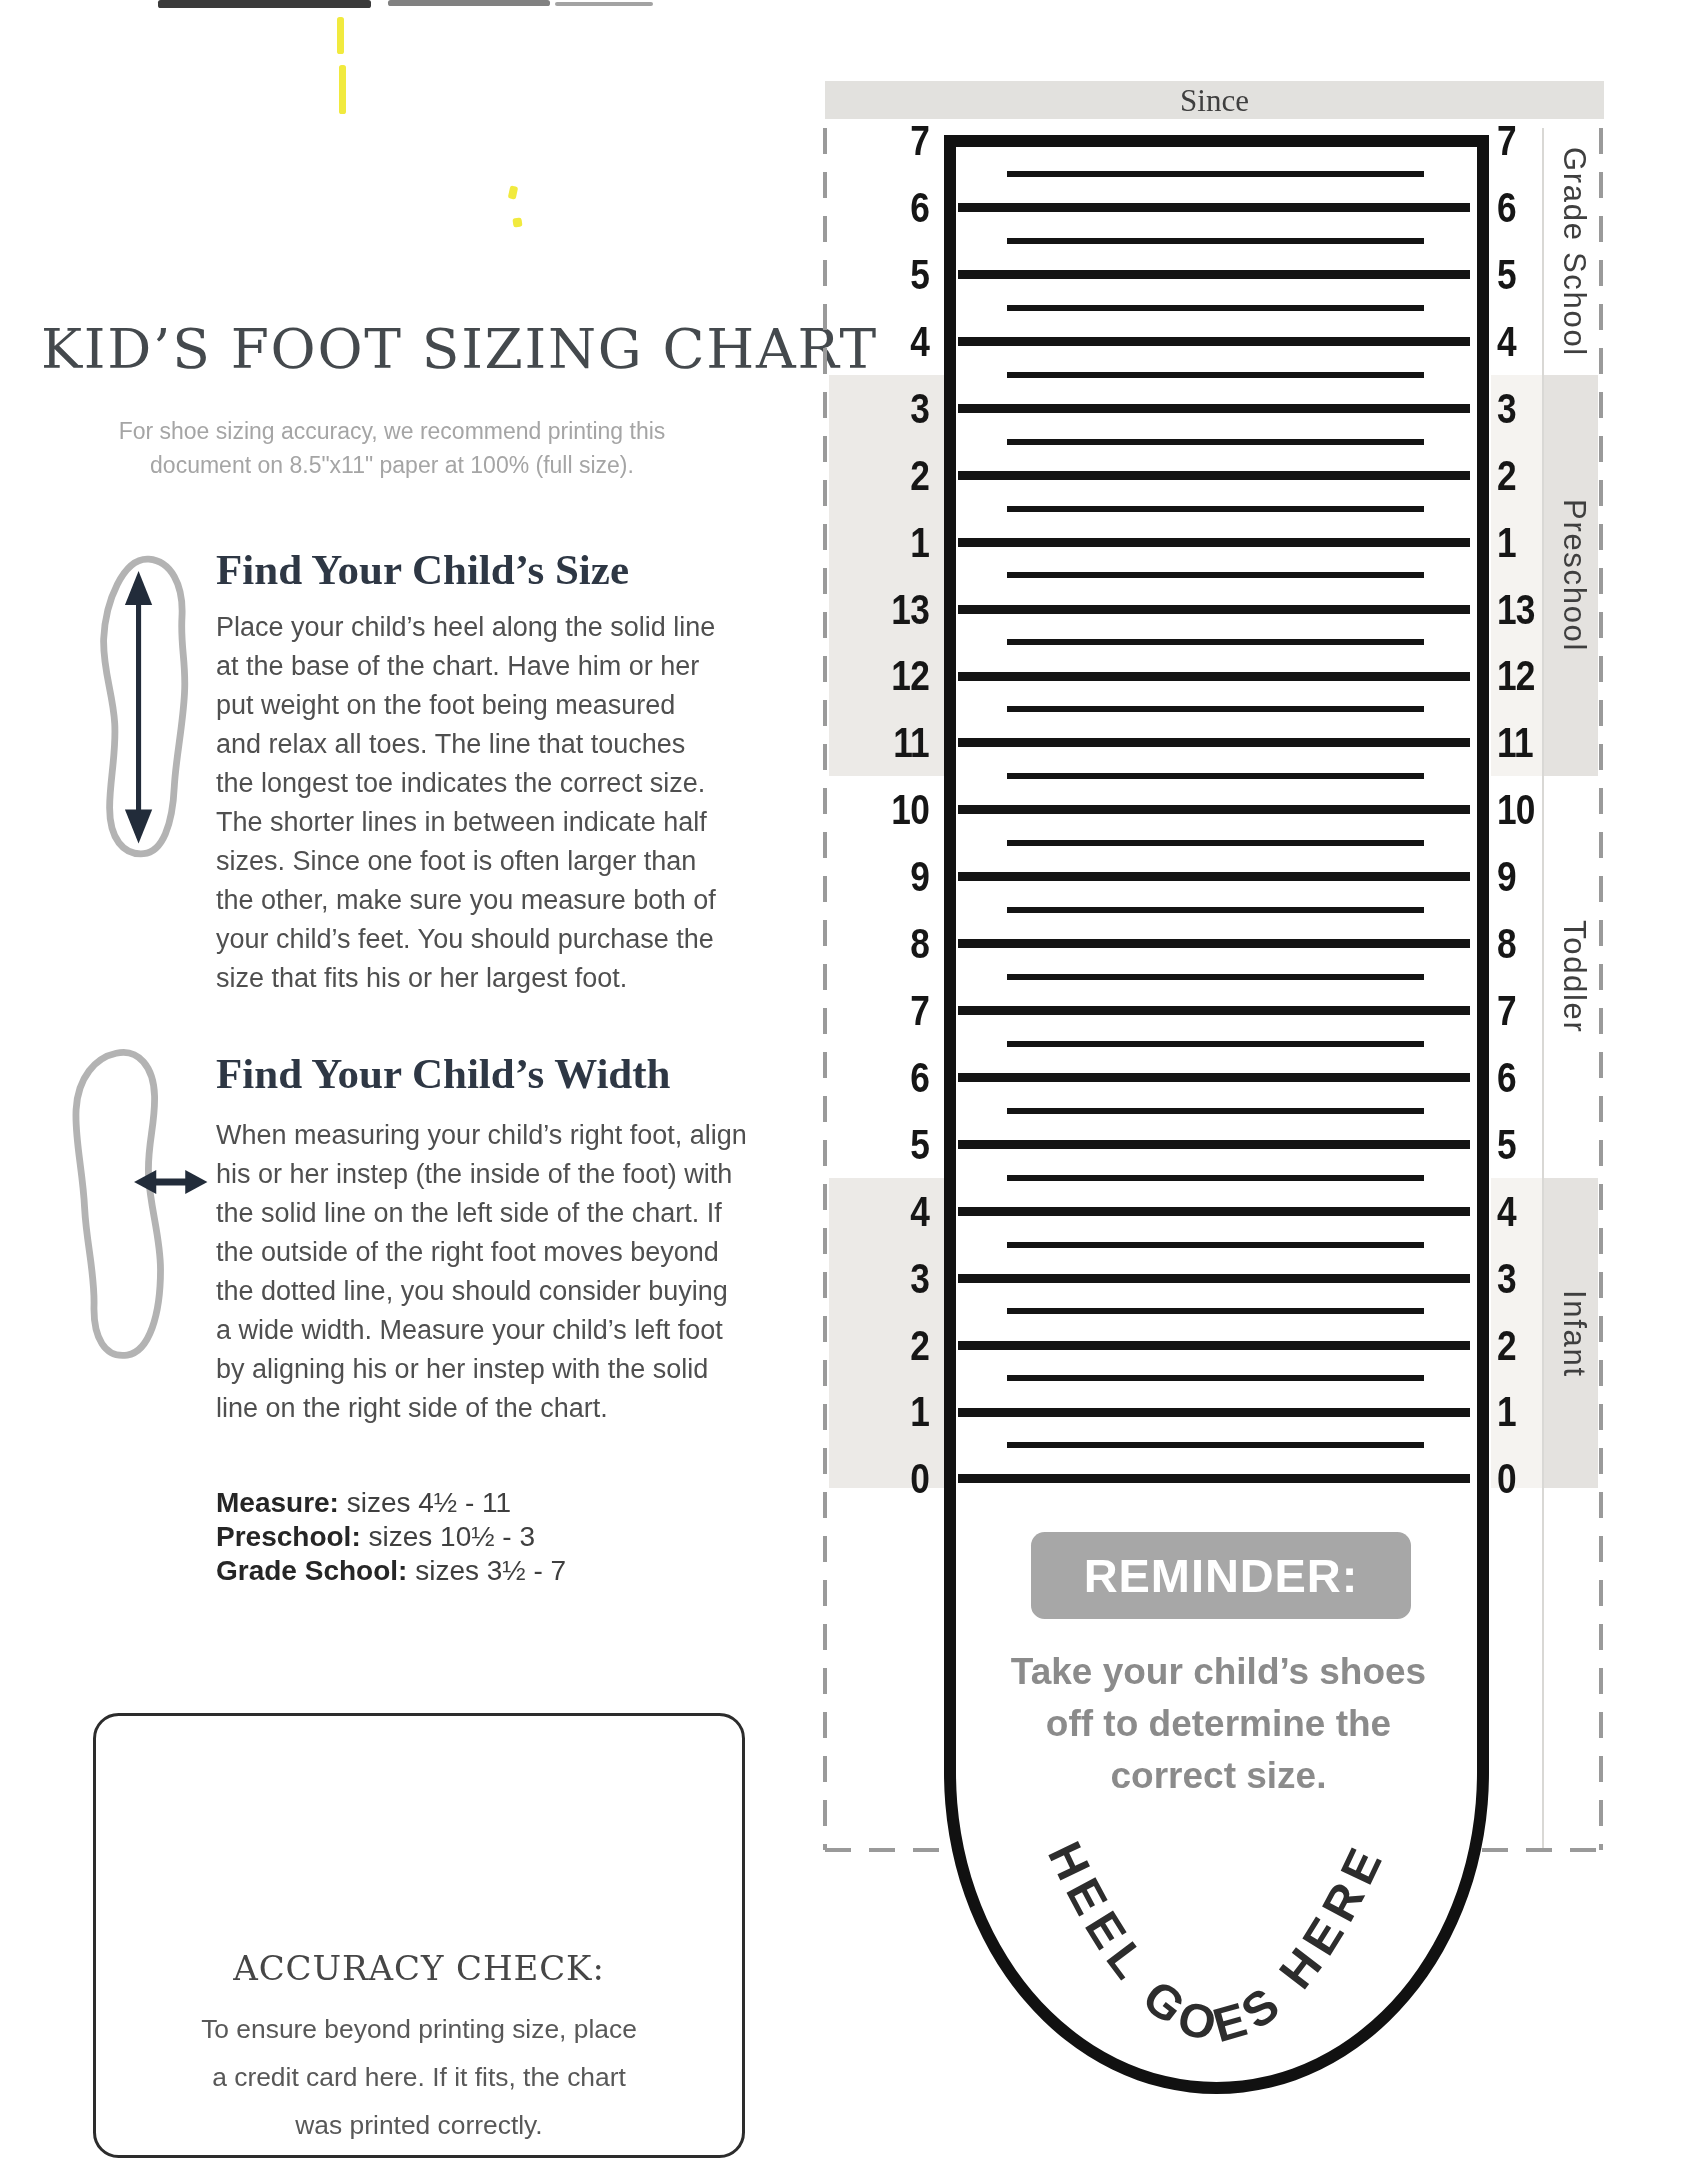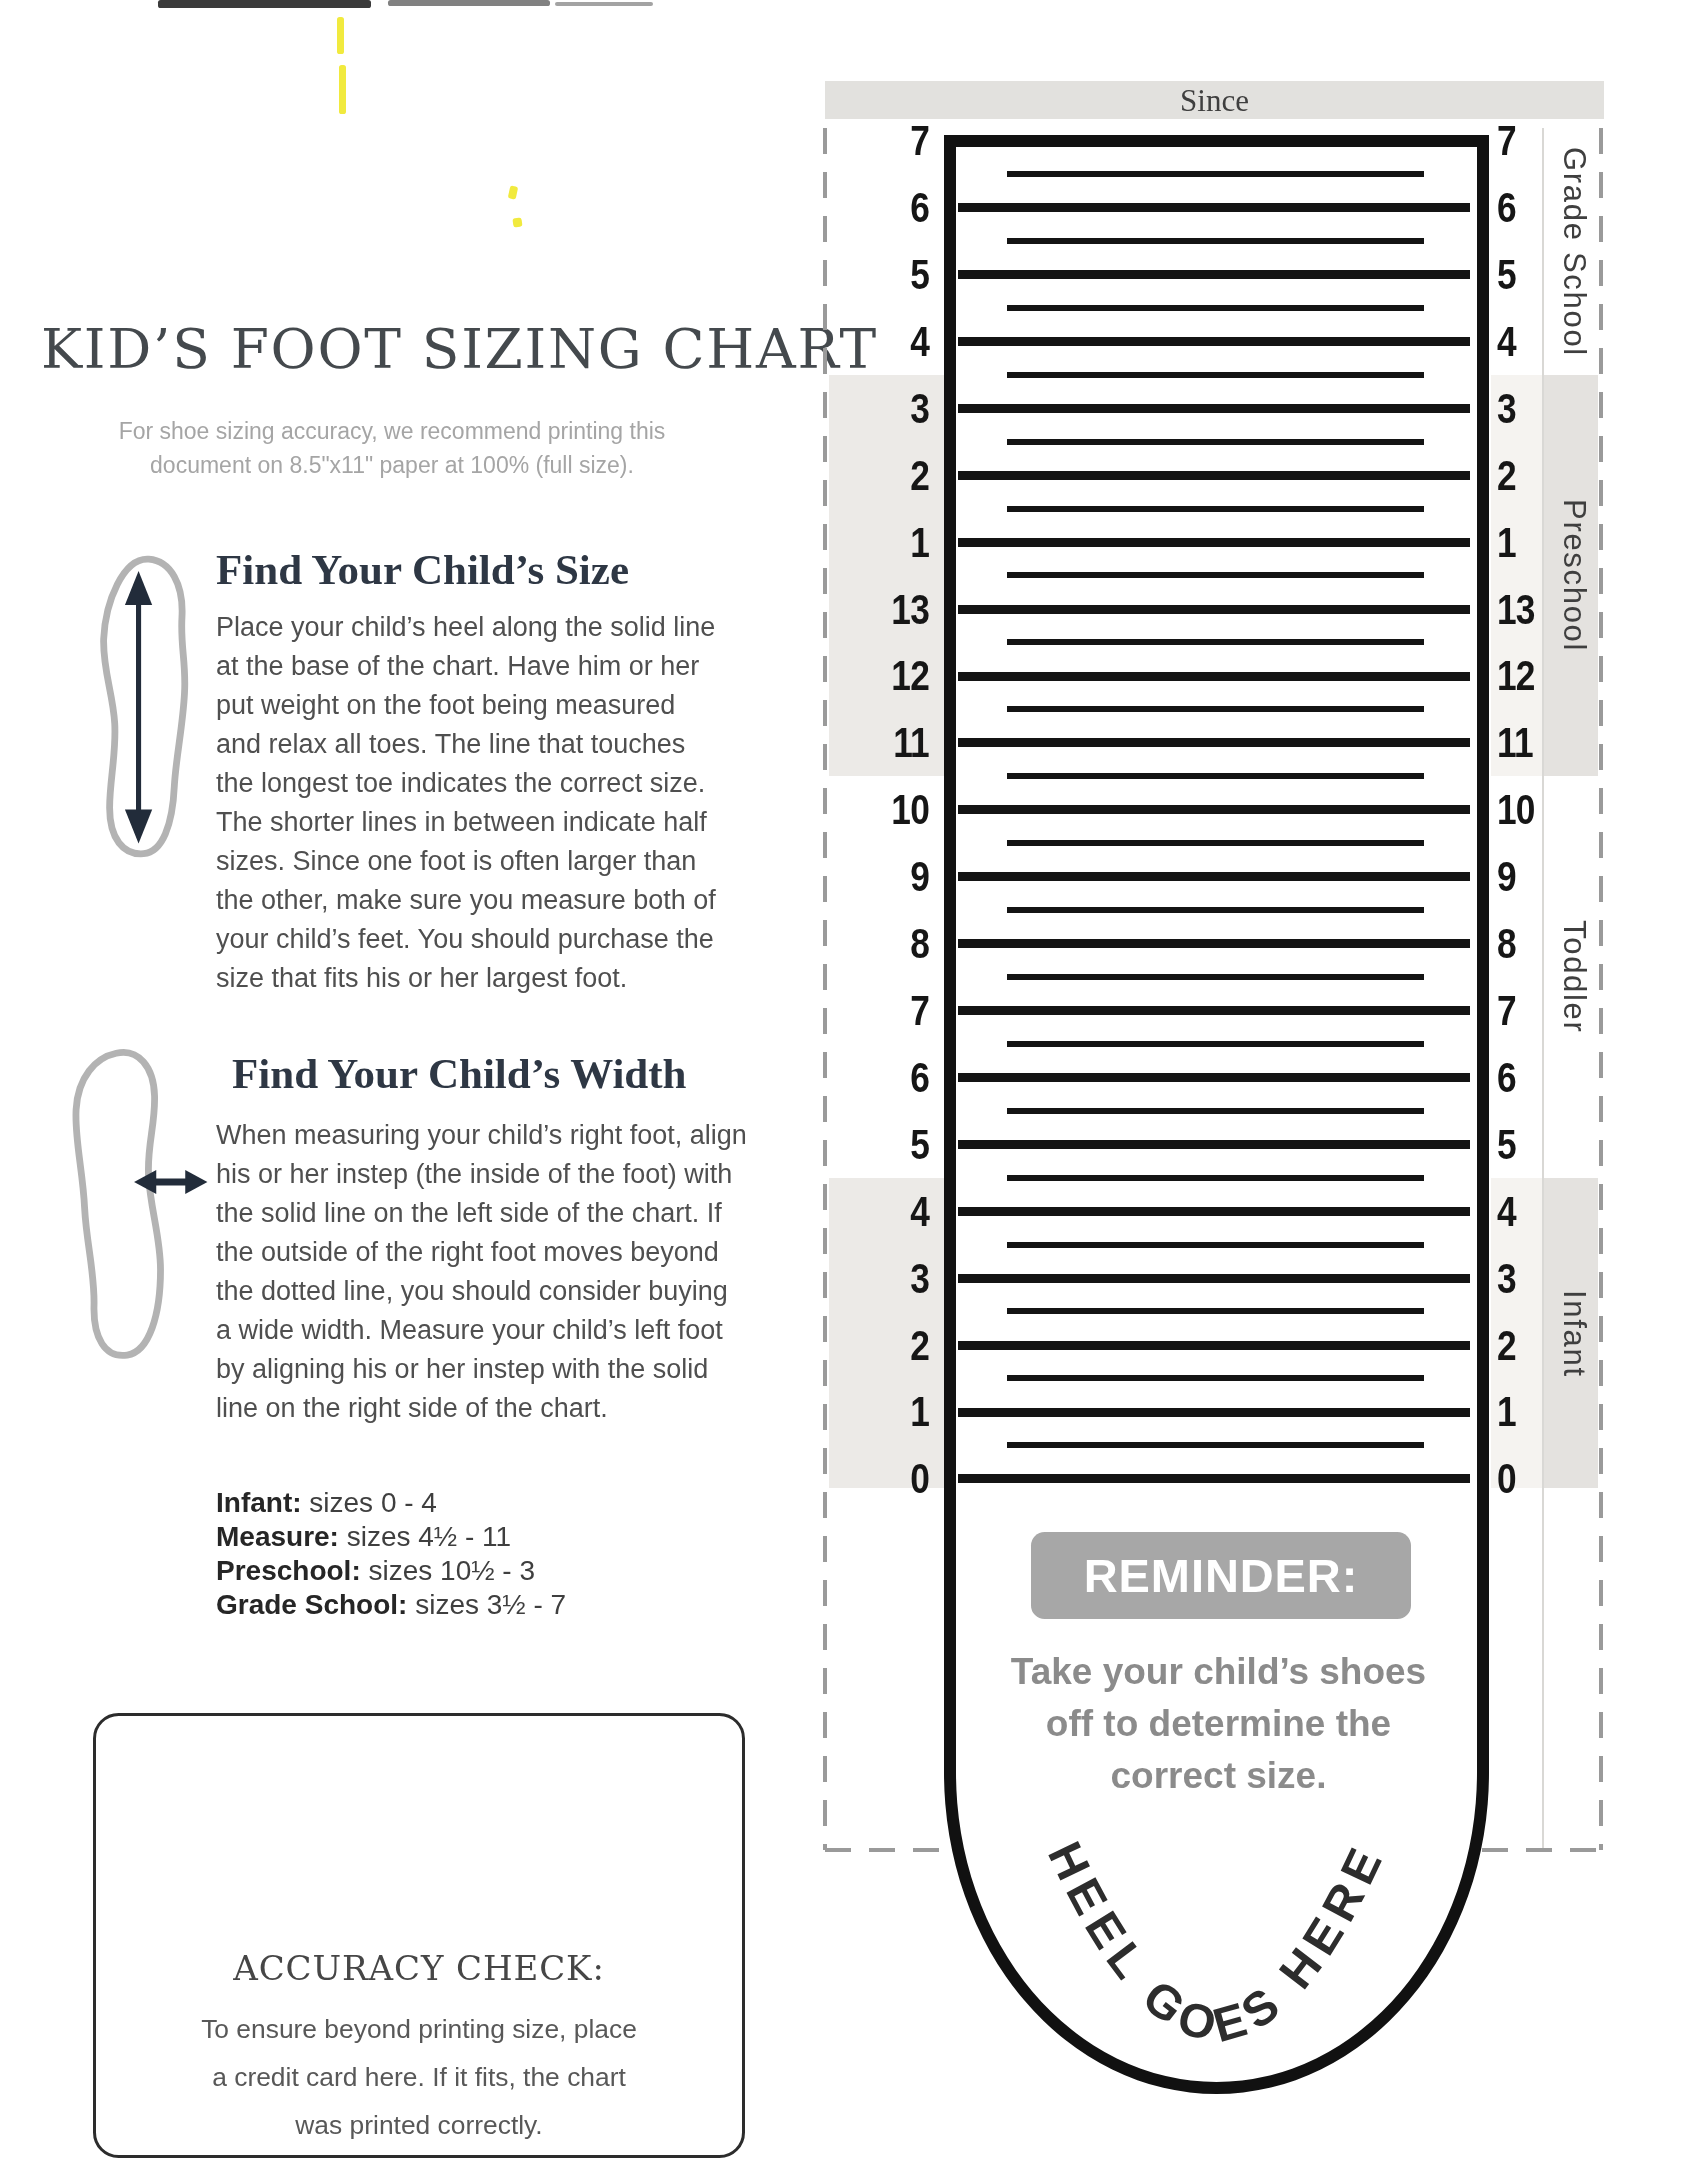--- a/index.html
+++ b/index.html
@@ -88,32 +88,31 @@
 your child’s feet. You should purchase the
 size that fits his or her largest foot.</div>
 
   <svg class="abs" style="left:65px;top:1043px;" width="145" height="324" viewBox="0 0 170 380">
     <path d="M60 12 C86 6 104 28 105 62 C106 96 96 120 98 156 C100 194 112 228 112 266 C112 318 99 362 73 366 C47 370 33 346 34 308 C35 270 25 234 23 194 C21 150 11 112 13 78 C15 40 36 17 60 12 Z" fill="none" stroke="#b3b3b3" stroke-width="8"></path>
     <line x1="100" y1="163" x2="146" y2="163" stroke="#222c3a" stroke-width="8"></line>
     <polygon points="81,163 107,149 107,177" fill="#222c3a"></polygon>
     <polygon points="167,163 141,149 141,177" fill="#222c3a"></polygon>
   </svg>
 
-  <div class="abs sec-heading" style="left:232px;top:1049px;text-align:center;">Find Your Child’s Width</div>
+  <div class="abs sec-heading" style="left:216px;top:1049px;text-align:center;">Find Your Child’s Width</div>
   <div class="abs sec-body" style="left:216px;top:1116px;">When measuring your child’s right foot, align
 his or her instep (the inside of the foot) with
 the solid line on the left side of the chart. If
 the outside of the right foot moves beyond
 the dotted line, you should consider buying
 a wide width. Measure your child’s left foot
 by aligning his or her instep with the solid
 line on the right side of the chart.</div>
 
   <div class="abs sizes-list">
-    <div class="row"><b>Infant:</b><span> sizes 0 - 4</span></div>
     <div class="row"><b>Measure:</b><span> sizes 4½ - 11</span></div>
     <div class="row"><b>Preschool:</b><span> sizes 10½ - 3</span></div>
     <div class="row"><b>Grade School:</b><span> sizes 3½ - 7</span></div>
   </div>
 
   <div class="abs acc-box">
     <div class="acc-head">ACCURACY CHECK:</div>
     <div class="acc-text">To ensure beyond printing size, place
 a credit card here. If it fits, the chart
 was printed correctly.</div>

